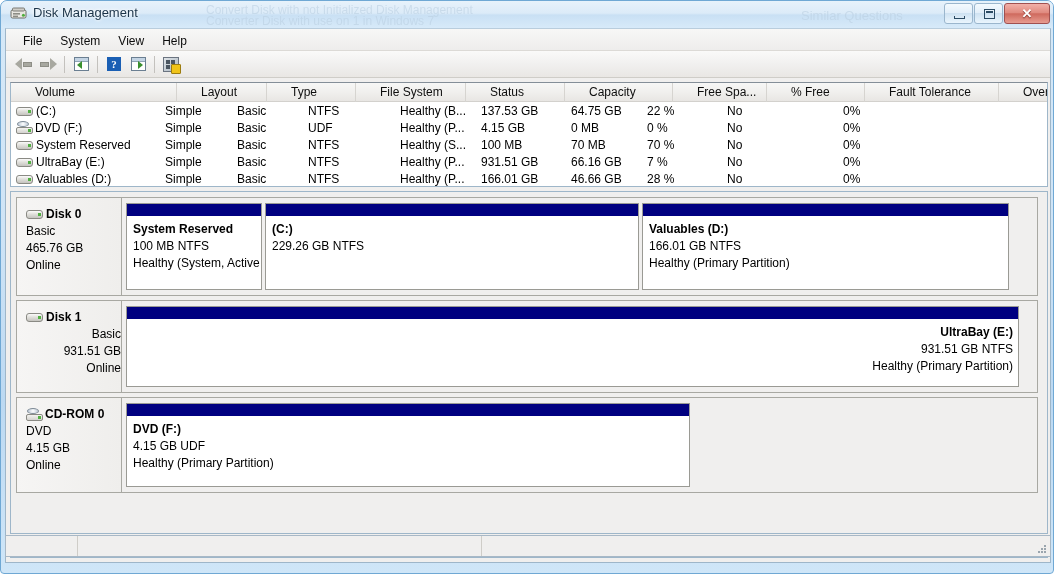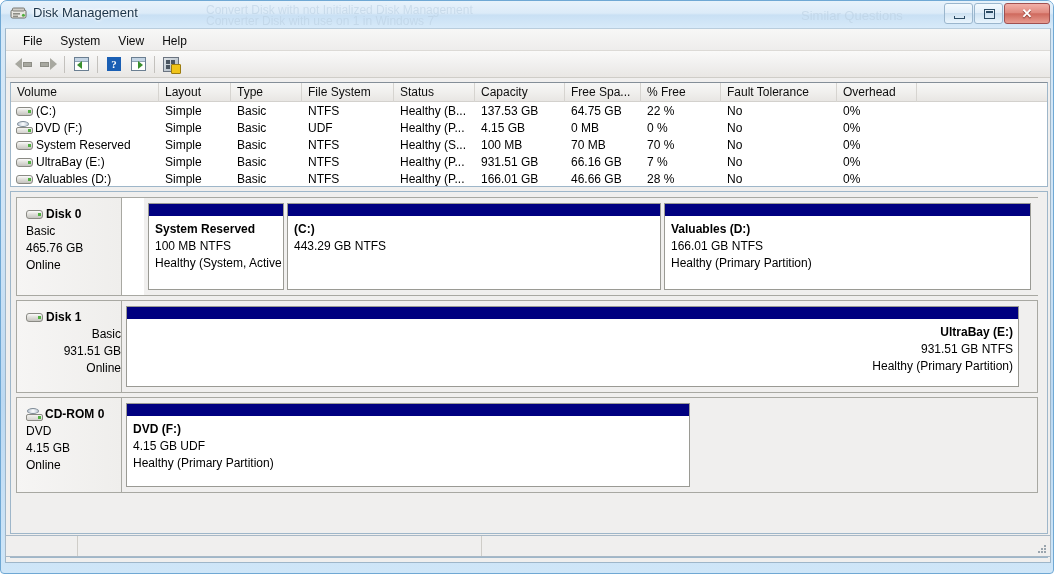--- a/index.html
+++ b/index.html
@@ -157,21 +157,21 @@
   #vol-header {
     display: flex; height: 19px;
     background: linear-gradient(to bottom, #f7f7f6 0%, #f1f0ee 48%, #e8e6e3 100%);
     border-bottom: 1px solid #d3d1cd;
   }
   .vh {
     font-size: 12px; color: #0e0e0e;
     padding: 2px 0 0 6px;
     border-right: 1px solid #d6d4d0;
     white-space: nowrap; overflow: hidden;
-    position: relative; height: 19px;
+    position: relative; height: 19px; margin-left: 18px;
   }
   .vrow { display: flex; height: 17px; align-items: center; }
   .vc {
     font-size: 12px; color: #000000;
     padding-left: 6px; white-space: nowrap; overflow: hidden;
     display: flex; align-items: center; height: 17px;
   }
   .vc.vol-name { padding-left: 5px; }
 
   
@@ -449,21 +449,21 @@
             <div class="vc" style="width: 76px; flex: 0 0 76px;">46.66 GB</div>
             <div class="vc" style="width: 80px; flex: 0 0 80px;">28 %</div>
             <div class="vc" style="width: 116px; flex: 0 0 116px;">No</div>
             <div class="vc" style="width: 80px; flex: 0 0 80px;">0%</div>
             <div class="vc" style="flex: 1 1 auto;"></div>
           </div>
         </div>
     </div>
 
     <div id="gfx-pane">
-        <div class="disk-row" style="top: 5px; height: 99px; gap: 22px;">
+        <div class="disk-row" style="top: 5px; height: 99px;">
           <div class="disk-info">
             <div class="disk-title">
               <span class="drv-icon">
                 <i class="body"></i>
                 <i class="led"></i>
               </span>
               <span>Disk 0</span>
             </div>
             <div class="disk-line">Basic</div>
             <div class="disk-line">465.76 GB</div>
@@ -475,21 +475,21 @@
               <div class="pbody">
                 <div class="pname">System Reserved</div>
                 <div class="pline">100 MB NTFS</div>
                 <div class="pline">Healthy (System, Active</div>
               </div>
             </div>
             <div class="part" style="width: 374px; flex: 0 0 374px;">
               <div class="cap" style="background: rgb(0, 0, 128);"></div>
               <div class="pbody">
                 <div class="pname"> (C:)</div>
-                <div class="pline">443.29 GB NTFS</div>
+                <div class="pline">229.26 GB NTFS</div>
               </div>
             </div>
             <div class="part" style="width: 367px; flex: 0 0 367px;">
               <div class="cap" style="background: rgb(0, 0, 128);"></div>
               <div class="pbody">
                 <div class="pname">Valuables  (D:)</div>
                 <div class="pline">166.01 GB NTFS</div>
                 <div class="pline">Healthy (Primary Partition)</div>
               </div>
             </div>

